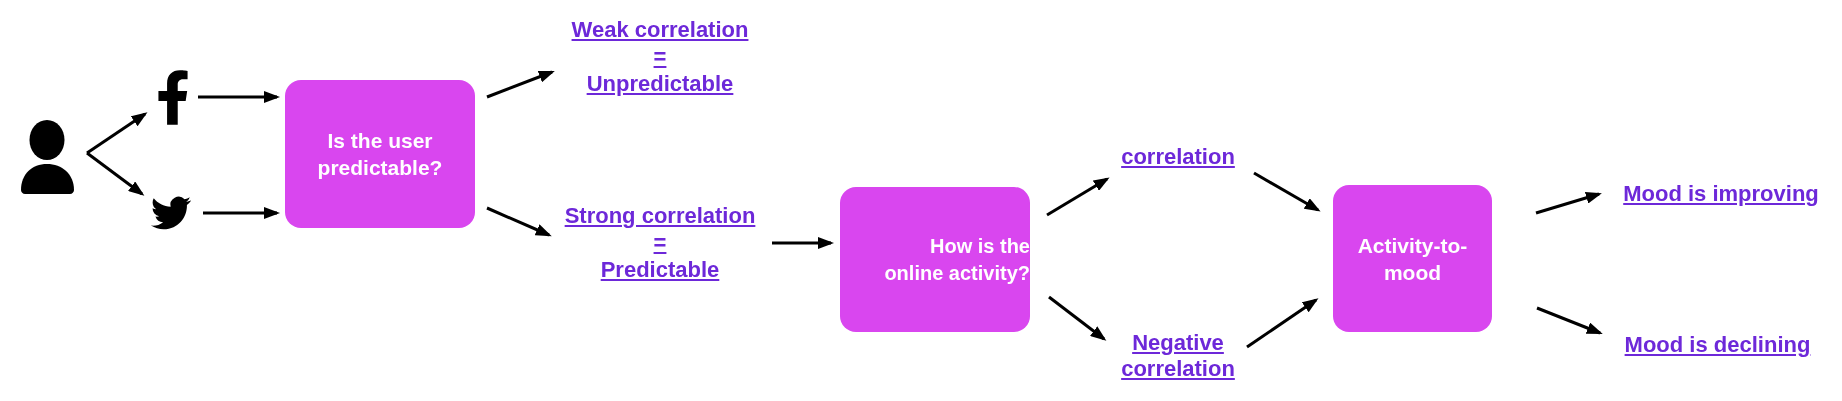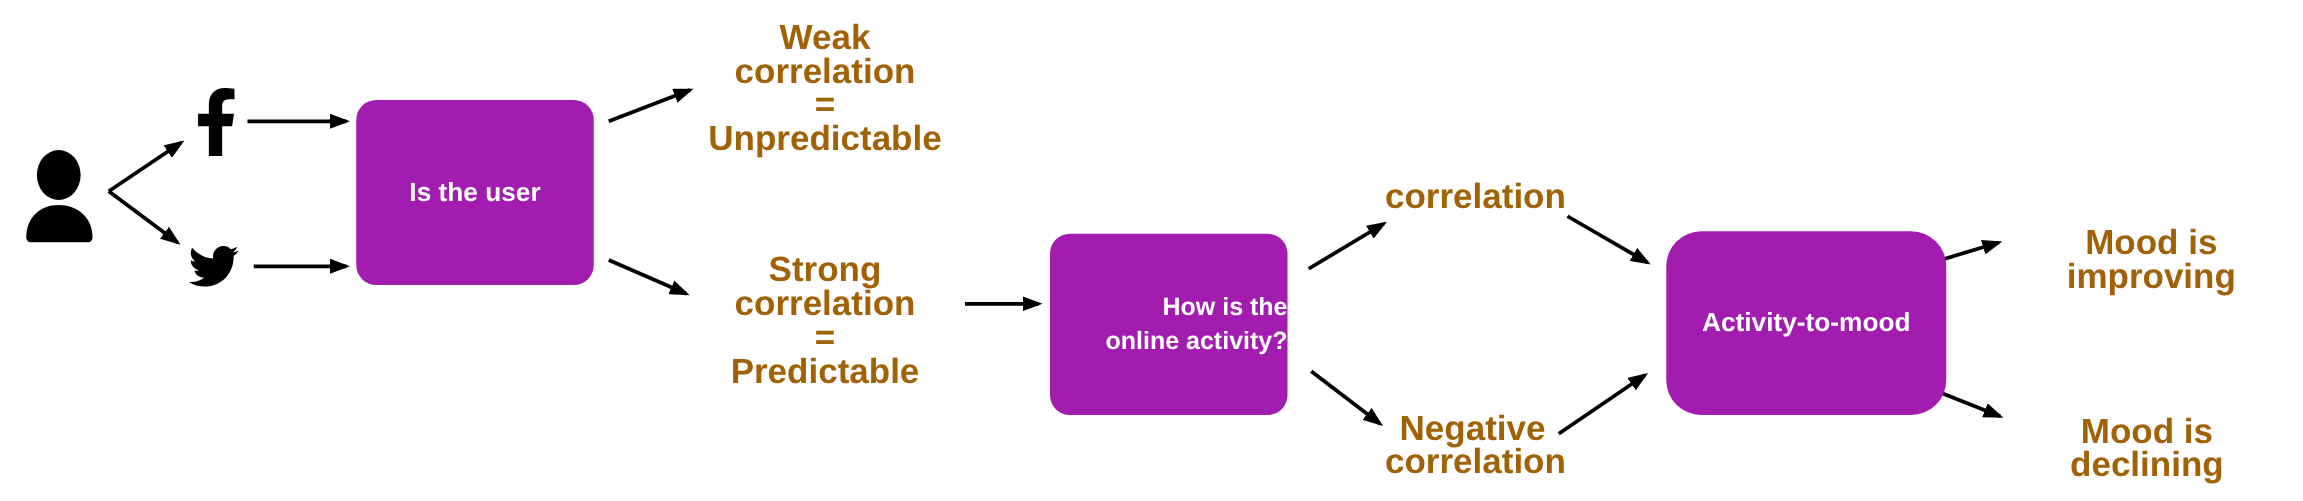--- a/index.html
+++ b/index.html
@@ -21,39 +21,40 @@
     pointer-events:none;
   }
   .arrows line{
     stroke:#000000;
     stroke-width:3;
   }
   .icon{position:absolute;}
   .icon svg{display:block;}
   .node{
     position:absolute;
-    background:#a21caf;
+    background:#d946ef;
     color:#ffffff;
     border-radius:16px;
     display:flex;
     flex-direction:column;
     justify-content:center;
     text-align:center;
     font-size:21px;
     line-height:27px;
   }
   .node-predictable{left:285px; top:80px;  width:190px; height:148px;}
   .node-mood       {left:840px; top:187px; width:190px; height:145px; font-size:20px;text-align:right;}
-  .node-tracker    {left:1333px;top:185px; width:224px; height:147px;border-radius:28px;}
+  .node-tracker    {left:1333px;top:185px; width:159px; height:147px;}
   .lbl{
     position:absolute;
     text-align:center;
-    font-size:28px;
+    font-size:22px;
     line-height:27px;
-    color:#a16207;
+    color:#6d28d9;
+    text-decoration:underline;
   }
   .lbl-weak     {left:552px;  top:16px;  width:216px;}
   .lbl-strong   {left:552px;  top:202px; width:216px;}
   .lbl-positive {left:1108px; top:144px; width:140px; line-height:26px;}
   .lbl-negative {left:1108px; top:330px; width:140px; line-height:26px;}
   .lbl-improving{left:1610px; top:180px; width:222px;}
   .lbl-declining{left:1610px; top:331px; width:215px;}
   .icon-user    {left:16px;  top:116px;}
   .icon-facebook{left:156px; top:70px;}
   .icon-twitter {left:148px; top:193px;}
@@ -98,20 +99,21 @@
   </div>
 
   <div class="icon icon-twitter">
     <svg width="46" height="40" viewBox="0 0 24 24" xmlns="http://www.w3.org/2000/svg">
       <path fill="#000" d="M23.953 4.57a10 10 0 01-2.825.775 4.958 4.958 0 002.163-2.723c-.951.555-2.005.959-3.127 1.184a4.92 4.92 0 00-8.384 4.482C7.69 8.095 4.067 6.13 1.64 3.162a4.822 4.822 0 00-.666 2.475c0 1.71.87 3.213 2.188 4.096a4.904 4.904 0 01-2.228-.616v.06a4.923 4.923 0 003.946 4.827 4.996 4.996 0 01-2.212.085 4.936 4.936 0 004.604 3.417 9.867 9.867 0 01-6.102 2.105c-.39 0-.779-.023-1.17-.067a13.995 13.995 0 007.557 2.209c9.053 0 13.998-7.496 13.998-13.985 0-.21 0-.42-.015-.63a9.935 9.935 0 002.46-2.548z"></path>
     </svg>
   </div>
 
   <div class="node node-predictable">
     <div>Is the user</div>
+    <div>predictable?</div>
   </div>
 
   <div class="node node-mood">
     <div>How is the</div>
     <div>online activity?</div>
   </div>
 
   <div class="node node-tracker">
     <div>Activity-to-mood</div>
   </div>

